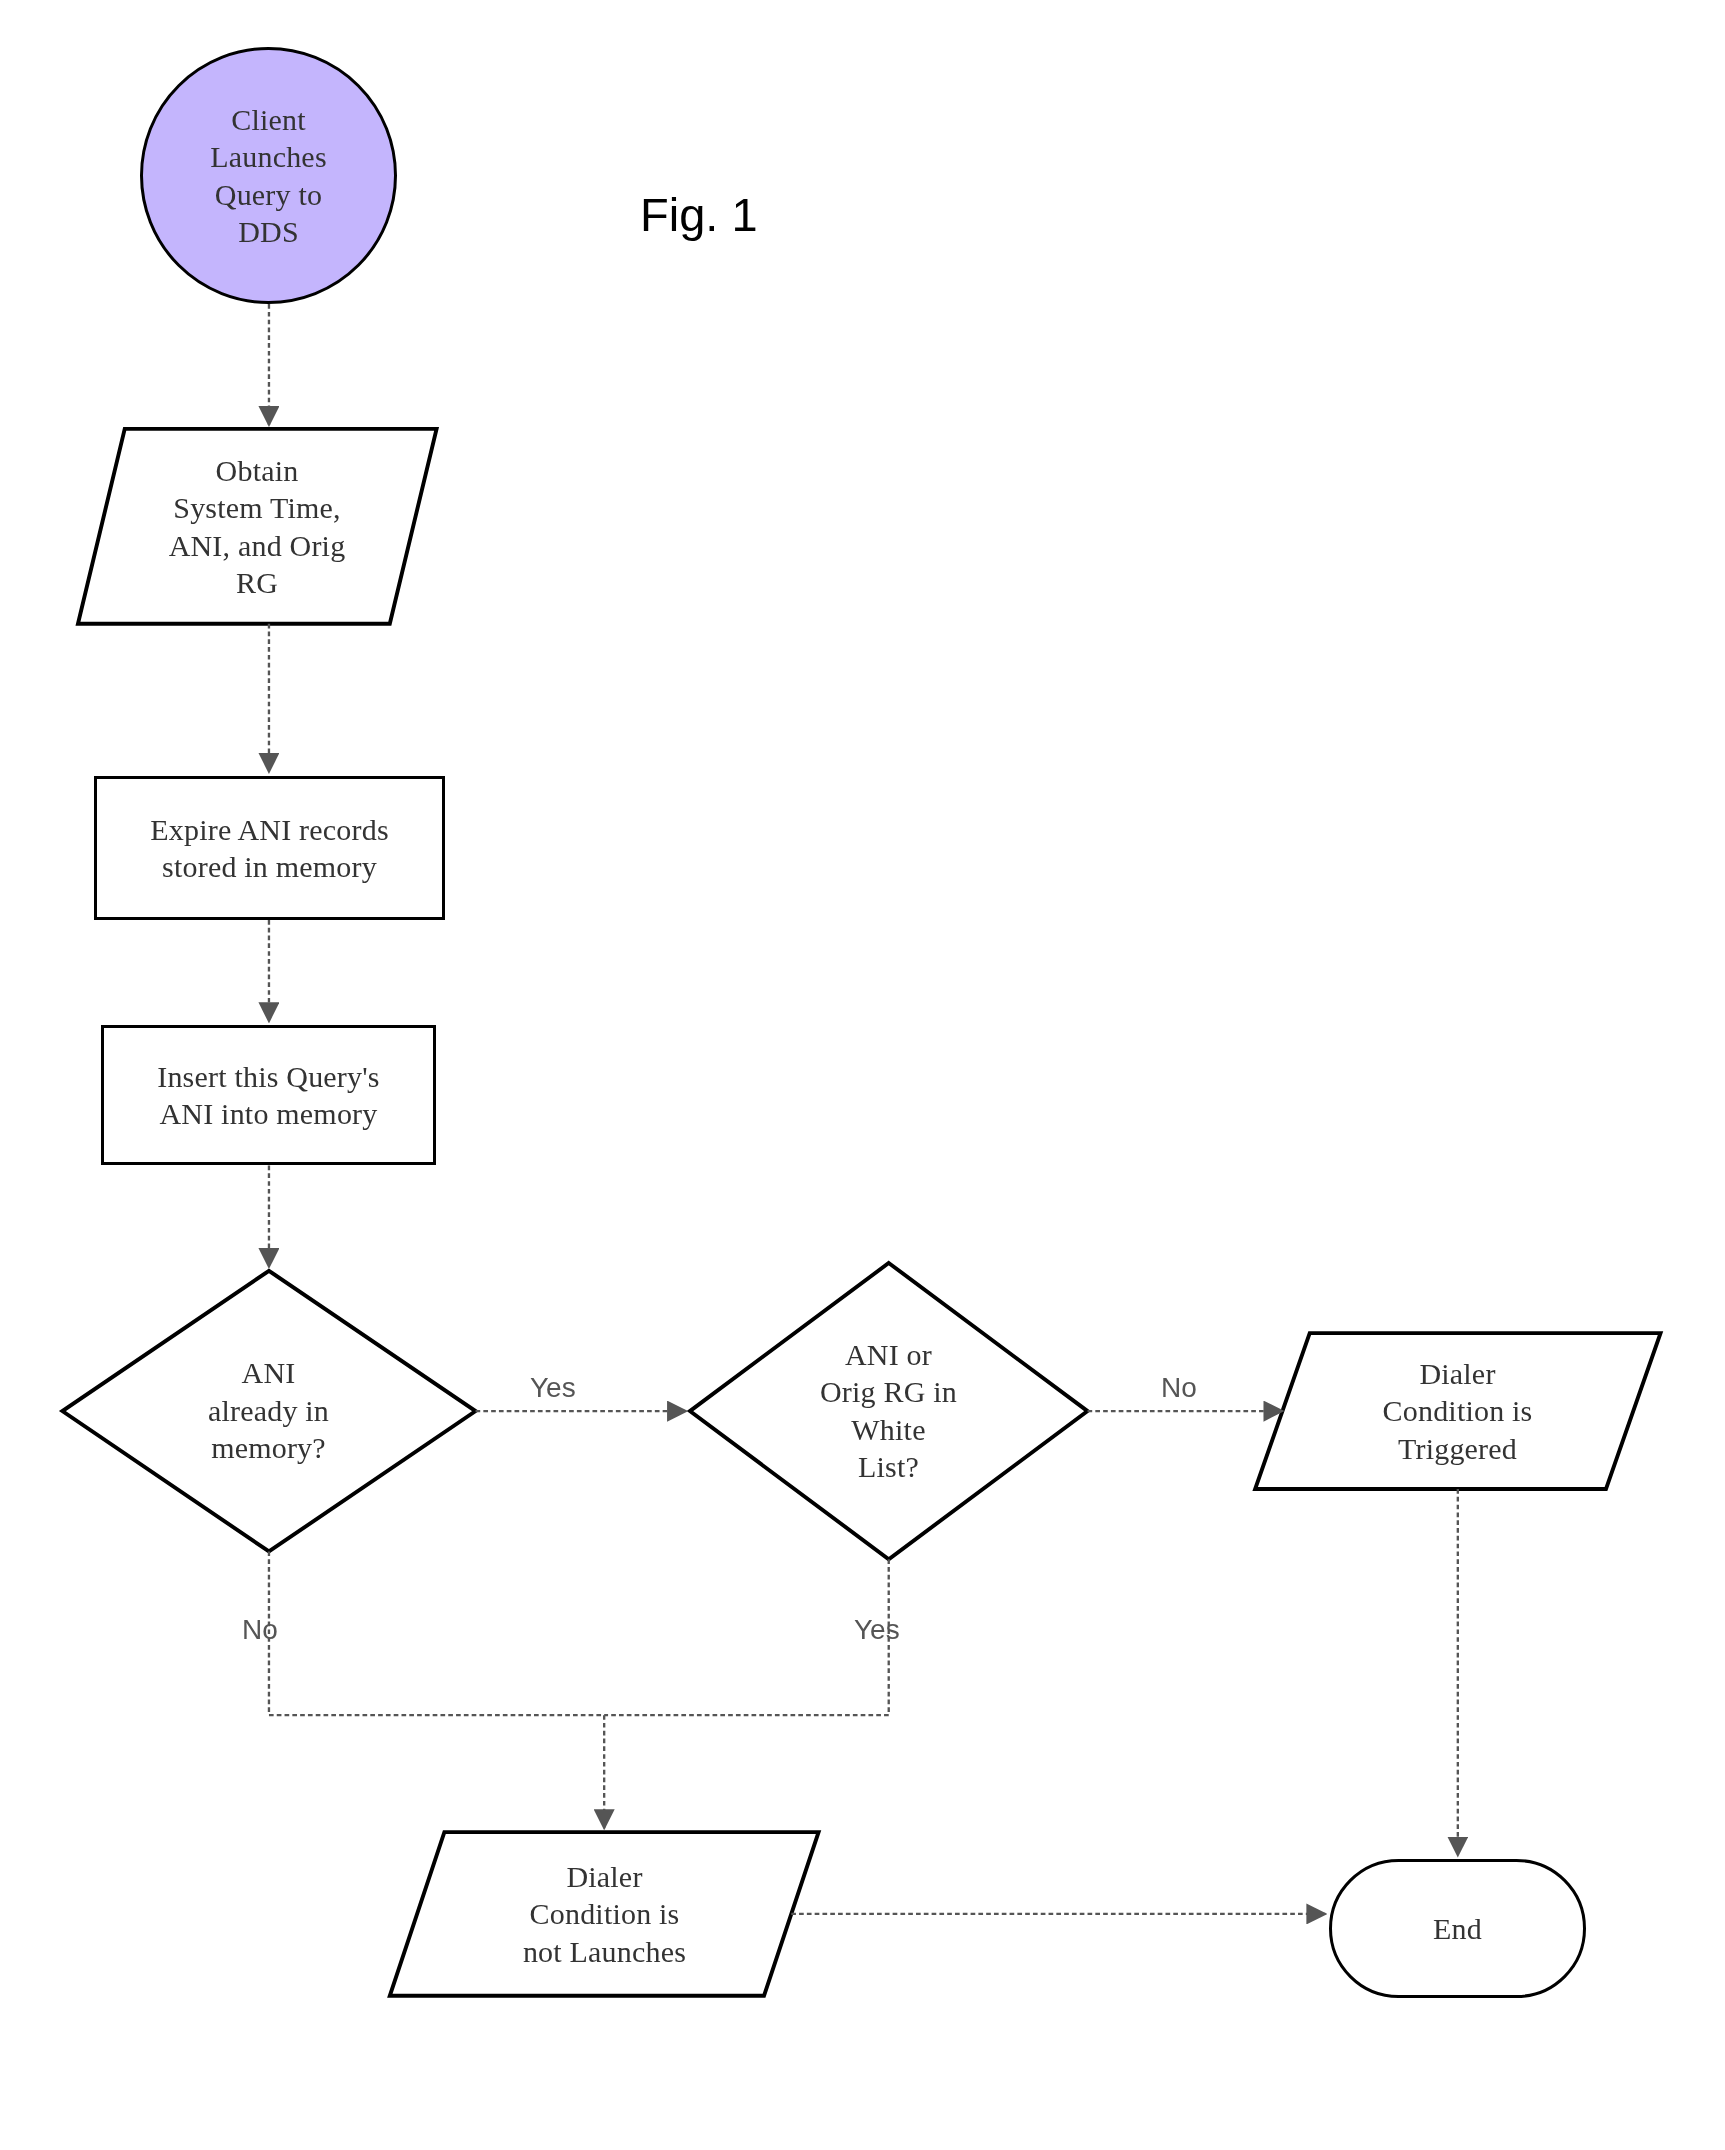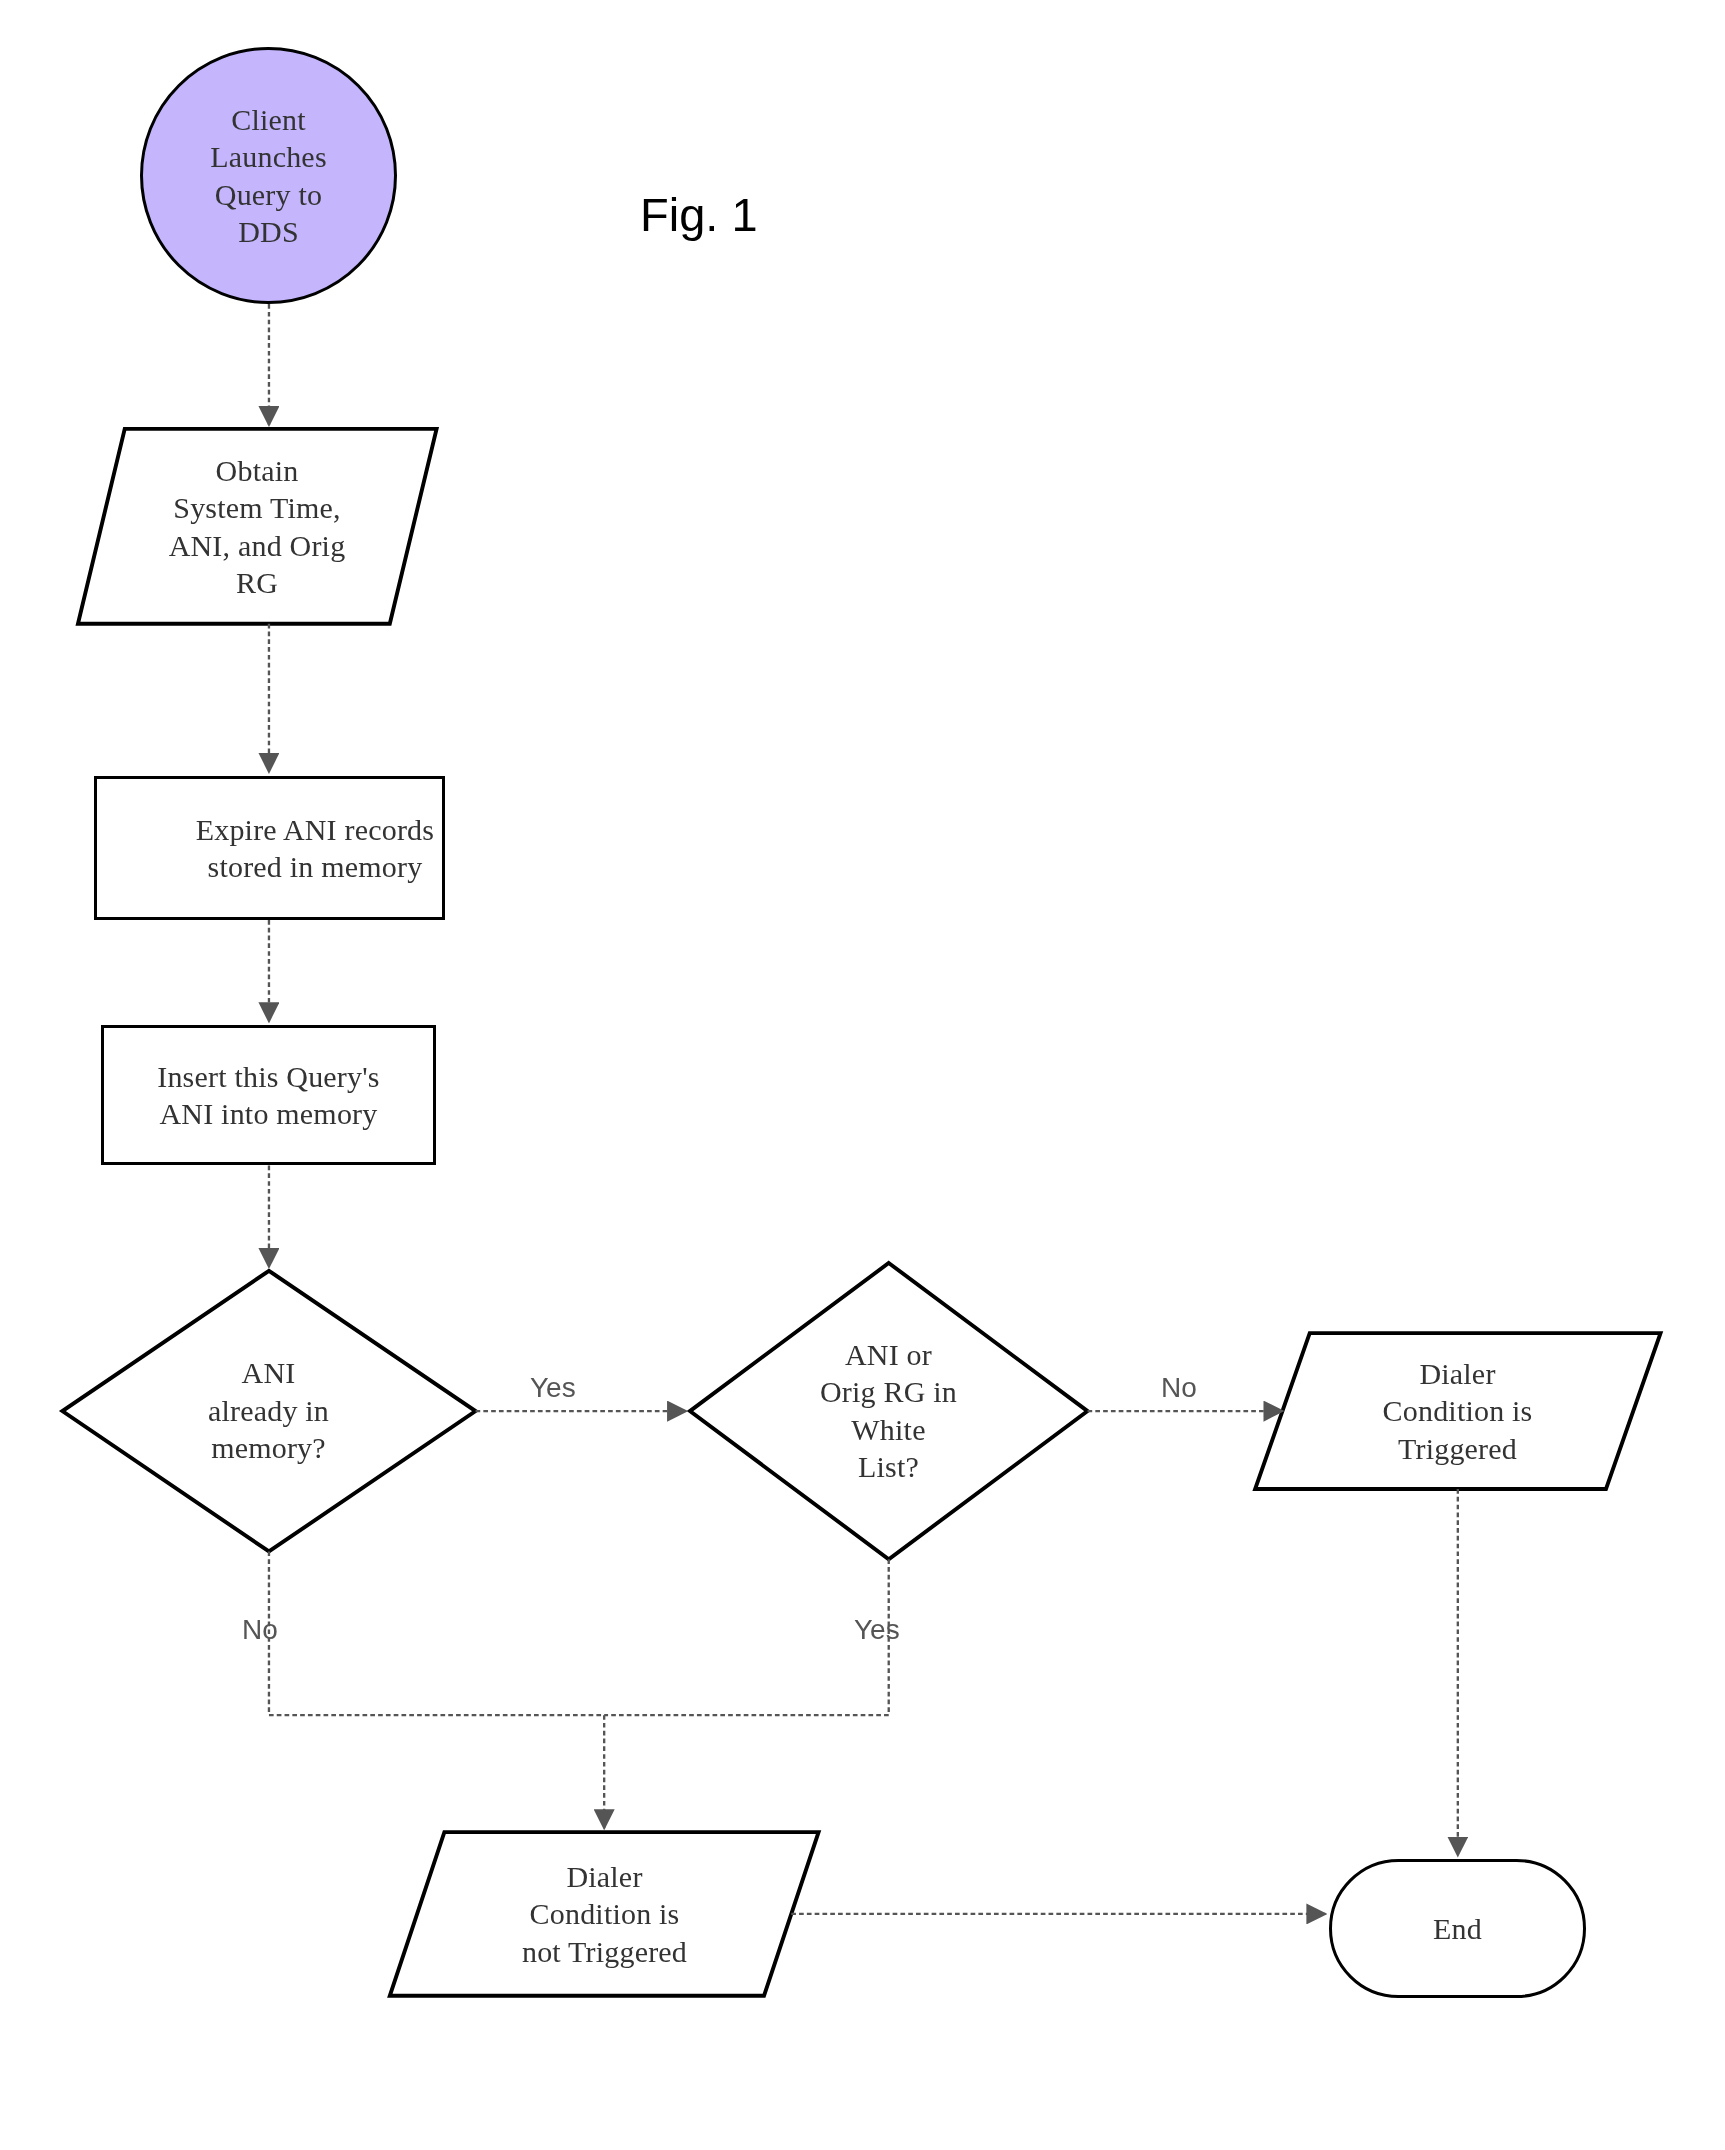--- a/index.html
+++ b/index.html
@@ -144,21 +144,21 @@
 
 <div class="io-text" style="left:101px; top:433px; width:312px; height:187px;">
   <div class="shape-text">
       <div>Obtain</div>
       <div>System Time,</div>
       <div>ANI, and Orig</div>
       <div>RG</div>
     </div>
 </div>
 
-<div class="rect" style="left:94px; top:776px; width:351px; height:144px;justify-content:flex-end;">
+<div class="rect" style="left:94px; top:776px; width:351px; height:144px;">
   <div class="shape-text">
       <div>Expire ANI records</div>
       <div>stored in memory</div>
     </div>
 </div>
 
 <div class="rect" style="left:101px; top:1025px; width:335px; height:140px;">
   <div class="shape-text">
       <div>Insert this Query's</div>
       <div>ANI into memory</div>
@@ -187,21 +187,21 @@
       <div>Dialer</div>
       <div>Condition is</div>
       <div>Triggered</div>
     </div>
 </div>
 
 <div class="io-text" style="left:425px; top:1836px; width:359px; height:156px;">
   <div class="shape-text">
       <div>Dialer</div>
       <div>Condition is</div>
-      <div>not Triggered</div>
+      <div>not Launches</div>
     </div>
 </div>
 
 <div class="pill" style="left:1329px; top:1859px; width:257px; height:139px;">
   <div class="shape-text">
       <div>End</div>
     </div>
 </div>
 
 <div class="edge-label" style="left:530px; top:1372px;">

